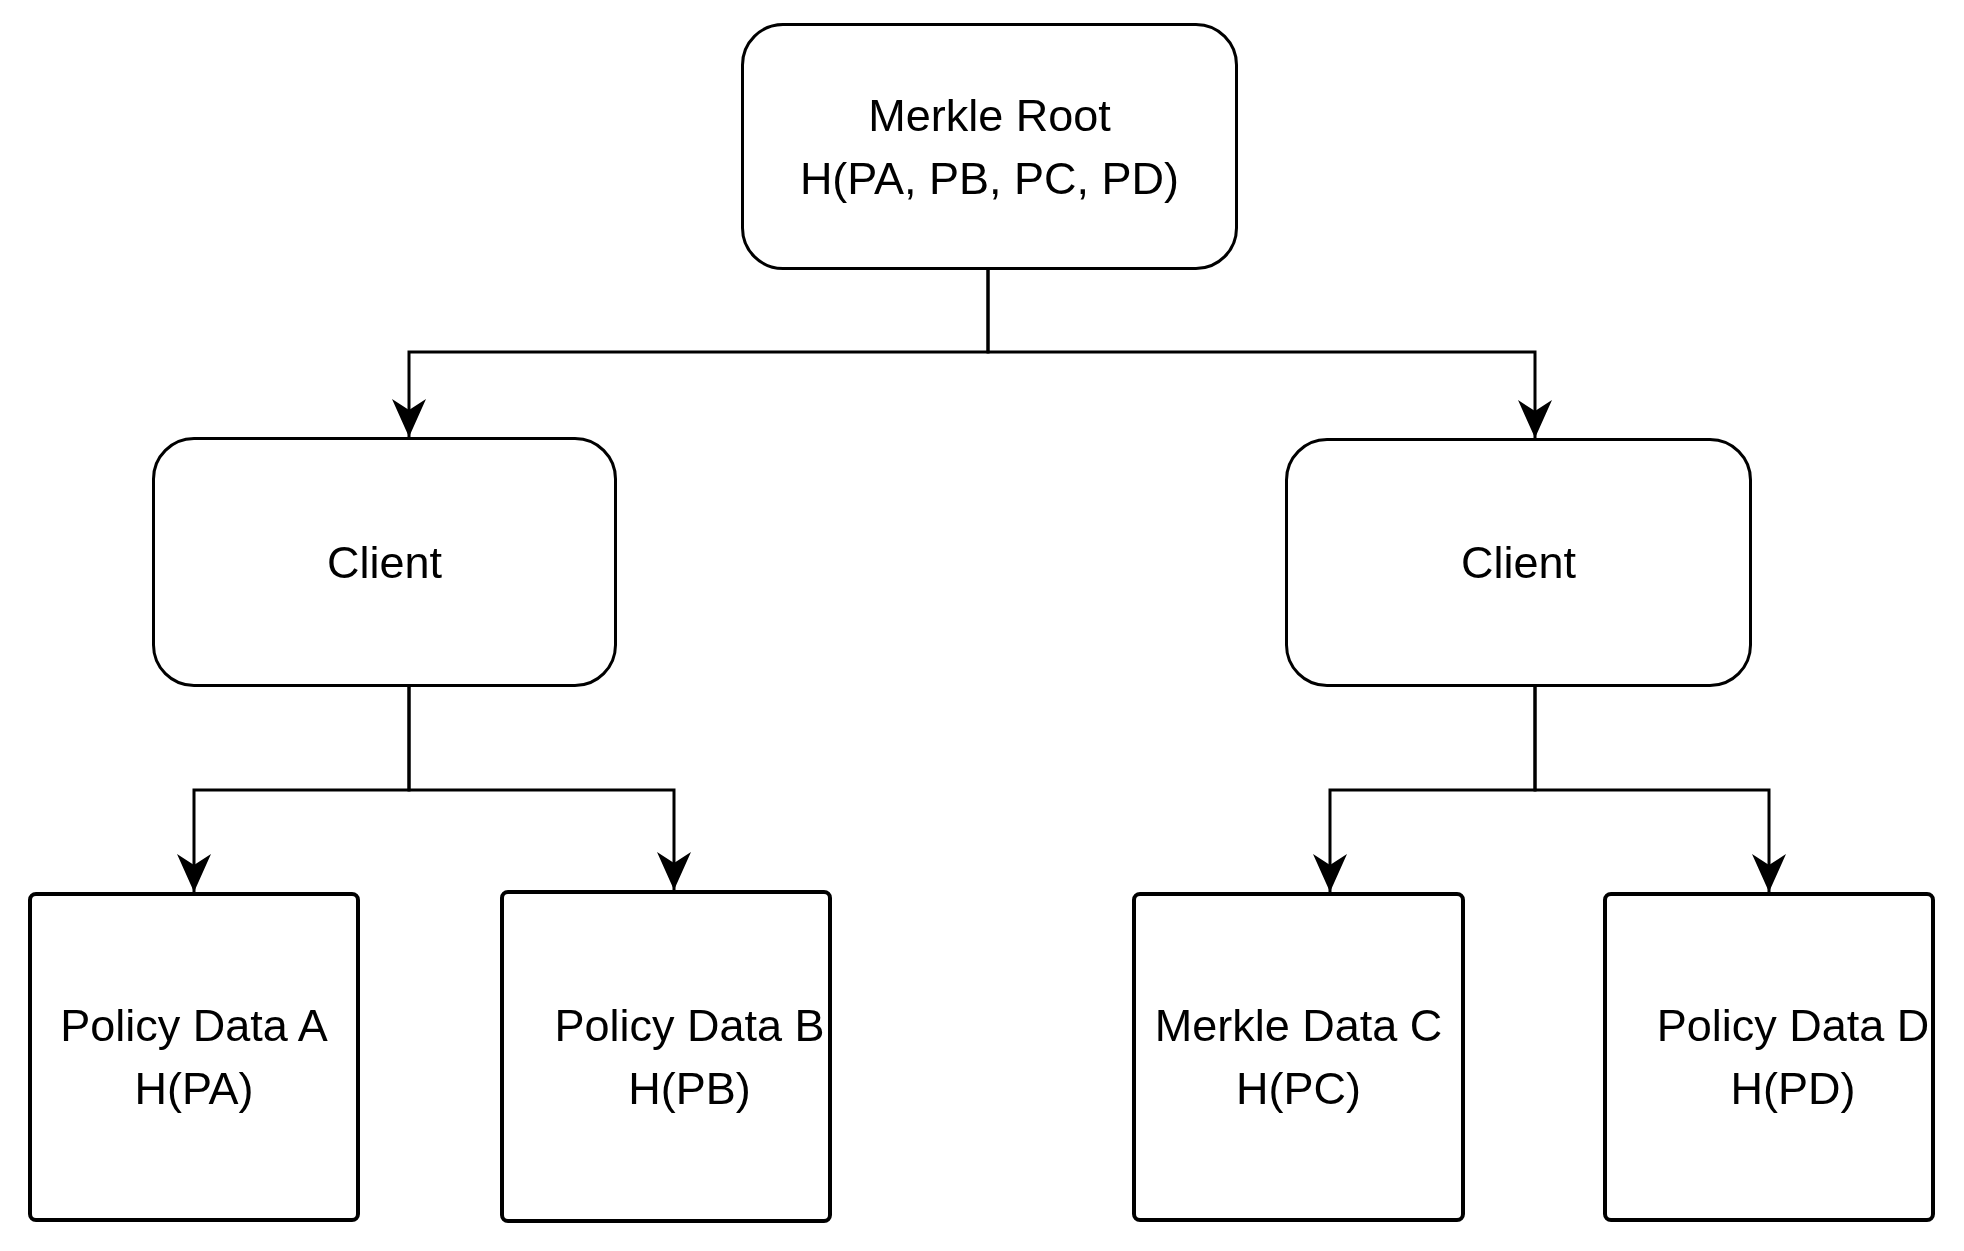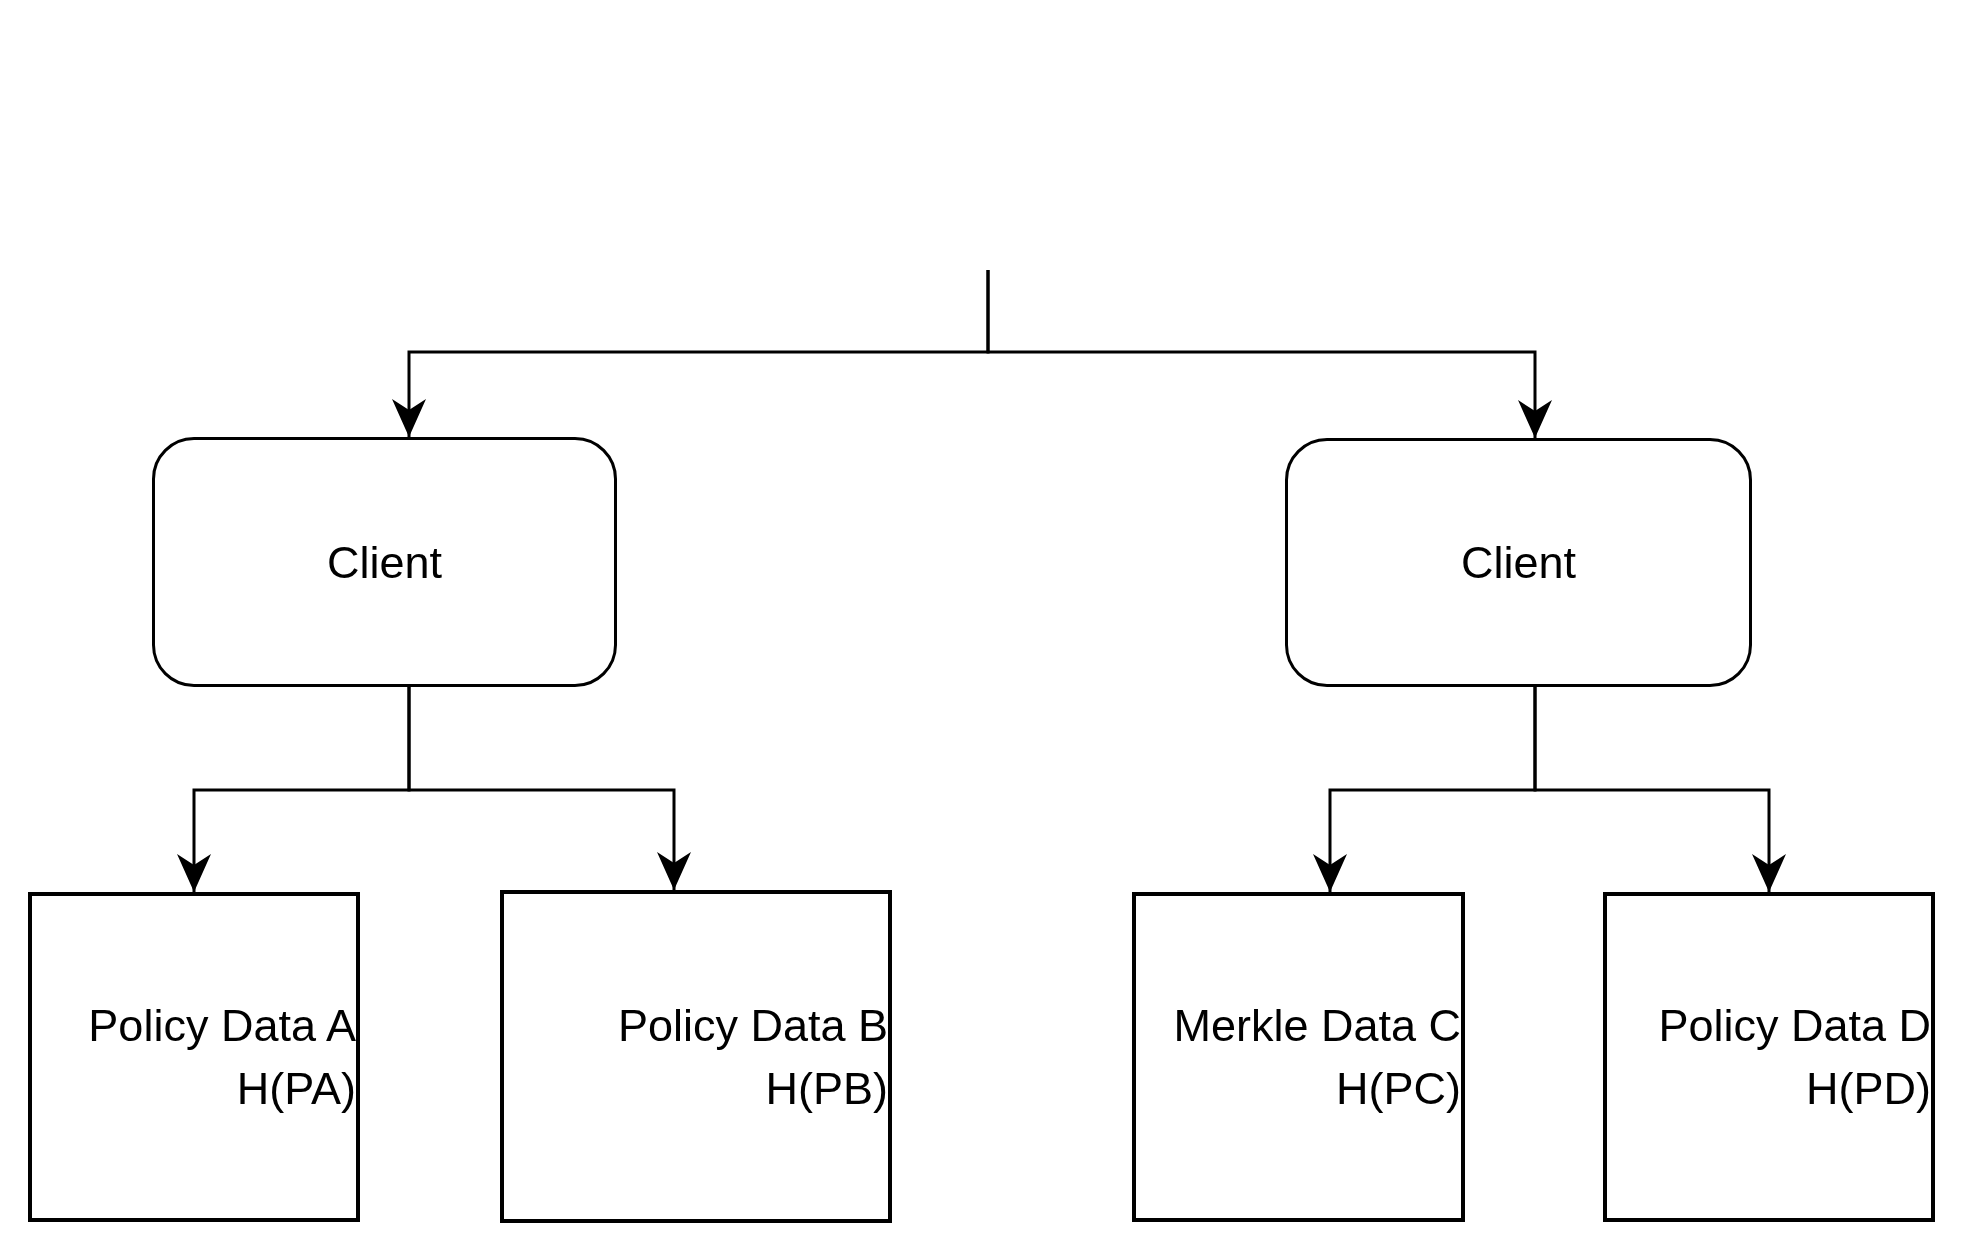--- a/index.html
+++ b/index.html
@@ -41,29 +41,28 @@
     font-size: 45px;
     line-height: 63px;
     white-space: nowrap;
   }
   .node.rounded {
     border: 3px solid #000000;
     border-radius: 42px;
   }
   .node.leaf {
     border: 4px solid #000000;
-    border-radius: 0;
-    align-items: flex-end;
+    border-radius: 8px;
   }
   
   #node-root         { left: 741px;  top: 23px;  width: 497px; height: 247px; }
   #node-client-left  { left: 152px;  top: 437px; width: 465px; height: 250px; }
   #node-client-right { left: 1285px; top: 438px; width: 467px; height: 249px; }
   #node-leaf-a       { left: 28px;   top: 892px; width: 332px; height: 330px; }
-  #node-leaf-b       { left: 500px;  top: 890px; width: 392px; height: 333px; padding-left: 47px; }
+  #node-leaf-b       { left: 500px;  top: 890px; width: 332px; height: 333px; padding-left: 47px; }
   #node-leaf-c       { left: 1132px; top: 892px; width: 333px; height: 330px; }
   #node-leaf-d       { left: 1603px; top: 892px; width: 332px; height: 330px; padding-left: 48px; }
 </style>
 </head>
 <body>
 
 <div class="canvas">
 
   <svg class="edges-layer" viewBox="0 0 1964 1251" xmlns="http://www.w3.org/2000/svg">
     <defs>
@@ -75,20 +74,24 @@
     <polyline class="edge" points="988,270 988,352 409,352 409,437" marker-end="url(#arrow)"></polyline>
     <polyline class="edge" points="988,270 988,352 1535,352 1535,438" marker-end="url(#arrow)"></polyline>
 
     <polyline class="edge" points="409,687 409,790 194,790 194,892" marker-end="url(#arrow)"></polyline>
     <polyline class="edge" points="409,687 409,790 674,790 674,890" marker-end="url(#arrow)"></polyline>
 
     <polyline class="edge" points="1535,687 1535,790 1330,790 1330,892" marker-end="url(#arrow)"></polyline>
     <polyline class="edge" points="1535,687 1535,790 1769,790 1769,892" marker-end="url(#arrow)"></polyline>
   </svg>
 
+  <div class="node rounded" id="node-root">
+    <span>Merkle Root</span>
+    <span>H(PA, PB, PC, PD)</span>
+  </div>
 
   <div class="node rounded" id="node-client-left">
     <span>Client</span>
   </div>
 
   <div class="node rounded" id="node-client-right">
     <span>Client</span>
   </div>
 
   <div class="node leaf" id="node-leaf-a">

